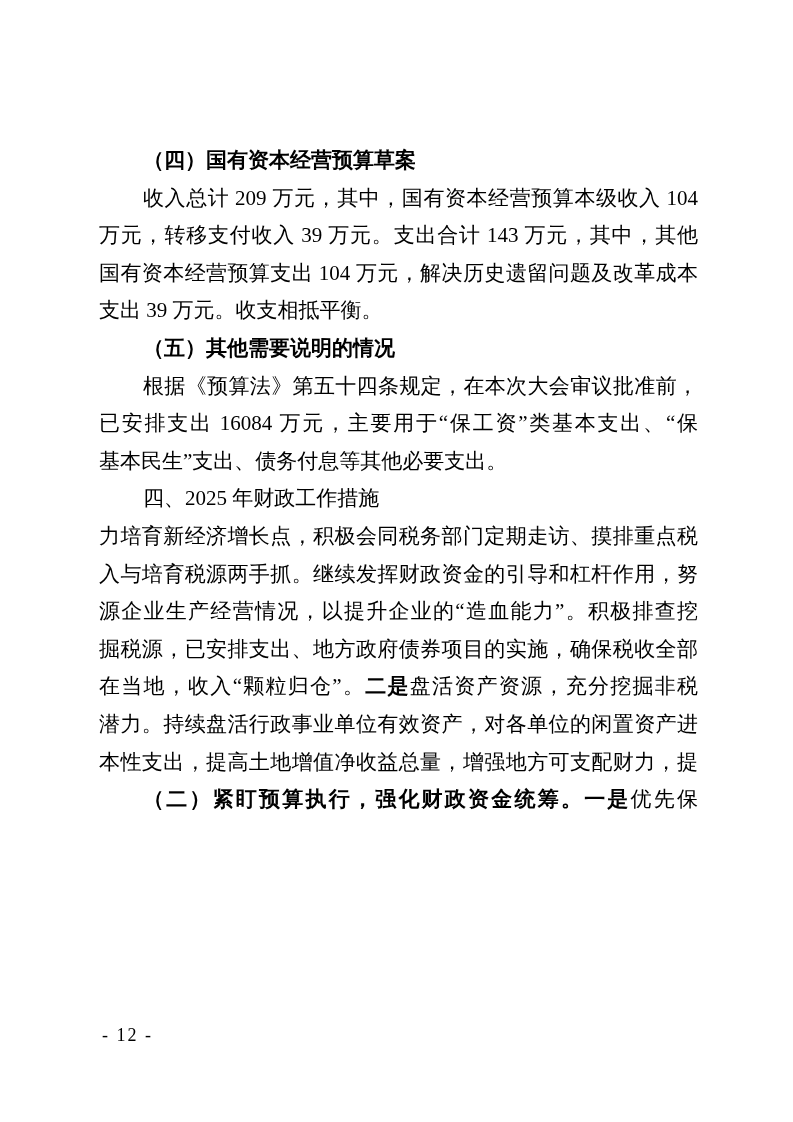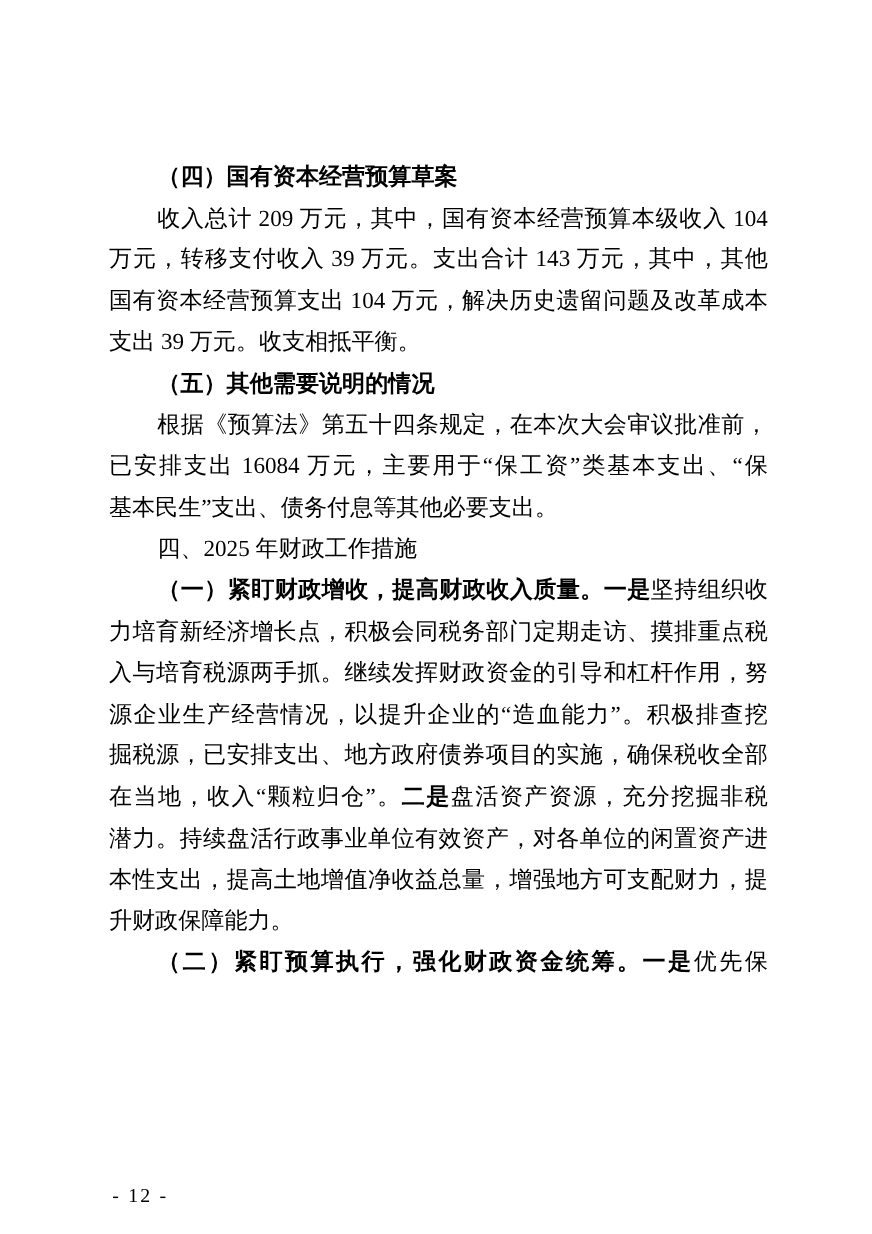--- a/index.html
+++ b/index.html
@@ -35,21 +35,21 @@
   }
   .ind {
     text-indent: 44px;
   }
   .b {
     font-weight: bold;
   }
   .pagenum {
     position: absolute;
     left: 102px;
-    top: 1072px;
+    top: 1020px;
     font-size: 18px;
     line-height: 30px;
     letter-spacing: 2px;
     color: #000000;
   }
 </style>
 </head>
 <body>
 
 <div class="page">
@@ -68,38 +68,36 @@
     <div class="line ind"><span></span><span class="b">（五）其他需要说明的情况</span><span></span></div>
 
     <div class="line ind j"><span>根据《预算法》第五十四条规定，在本次大会审议批准前，</span><span class="b"></span><span></span></div>
 
     <div class="line j"><span>已安排支出 16084 万元，主要用于“保工资”类基本支出、“保</span><span class="b"></span><span></span></div>
 
     <div class="line"><span>基本民生”支出、债务付息等其他必要支出。</span><span class="b"></span><span></span></div>
 
     <div class="line ind"><span>四、2025 年财政工作措施</span><span class="b"></span><span></span></div>
 
-    <div class="line ind j"><span></span><span class="b">（一）紧盯财政增收，提高财政收入质量。一是</span><span>坚持组织收</span></div>
 
     <div class="line j"><span>力培育新经济增长点，积极会同税务部门定期走访、摸排重点税</span><span class="b"></span><span></span></div>
 
     <div class="line j"><span>入与培育税源两手抓。继续发挥财政资金的引导和杠杆作用，努</span><span class="b"></span><span></span></div>
 
     <div class="line j"><span>源企业生产经营情况，以提升企业的“造血能力”。积极排查挖</span><span class="b"></span><span></span></div>
 
     <div class="line j"><span>掘税源，已安排支出、地方政府债券项目的实施，确保税收全部落</span><span class="b"></span><span></span></div>
 
     <div class="line j"><span>在当地，收入“颗粒归仓”。</span><span class="b">二是</span><span>盘活资产资源，充分挖掘非税</span></div>
 
     <div class="line j"><span>潜力。持续盘活行政事业单位有效资产，对各单位的闲置资产进</span><span class="b"></span><span></span></div>
 
 
 
     <div class="line j"><span>本性支出，提高土地增值净收益总量，增强地方可支配财力，提</span><span class="b"></span><span></span></div>
 
-    <div class="line"><span>升财政保障能力。</span><span class="b"></span><span></span></div>
 
     <div class="line ind j"><span></span><span class="b">（二）紧盯预算执行，强化财政资金统筹。一是</span><span>优先保障“三</span></div>
 
   </div>
 
   <div class="pagenum">- 12 -</div>
 </div>
 
 </body></html>

